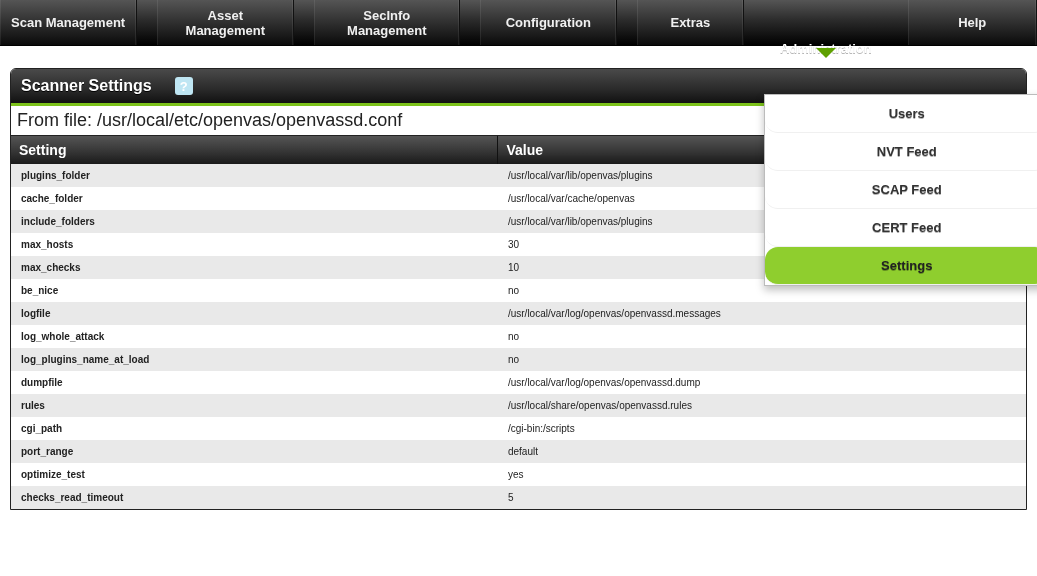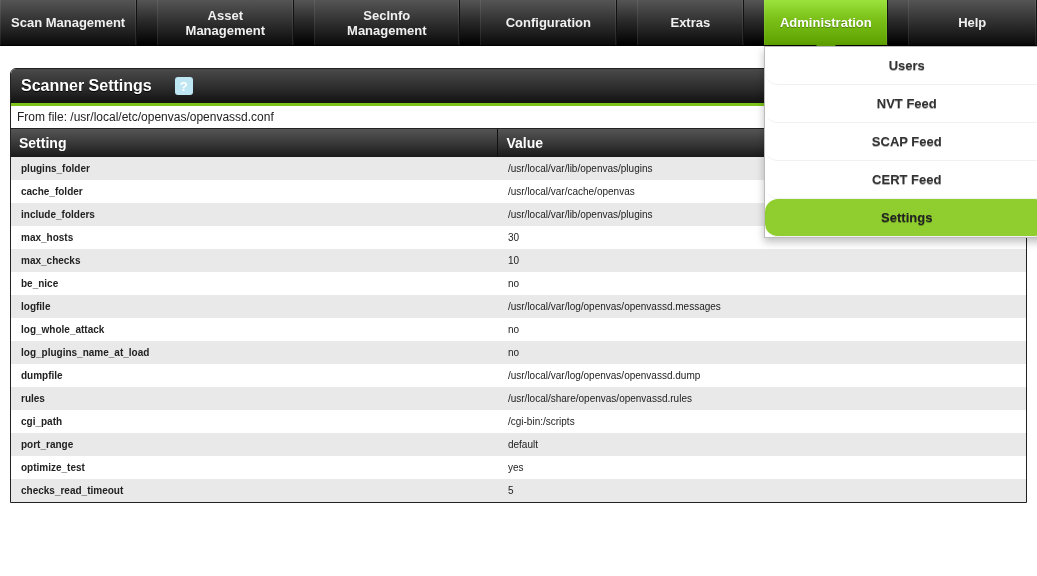--- a/index.html
+++ b/index.html
@@ -32,20 +32,21 @@
     justify-content: center;
     cursor: pointer;
     border-right: 1px solid #111;
     box-shadow: inset -1px 0 0 rgba(255,255,255,0.08), inset 1px 0 0 rgba(255,255,255,0.08);
     background: linear-gradient(to bottom, #555 0%, #333 45%, #0a0a0a 100%);
   }
   .nav-item.active {
     background: linear-gradient(to bottom, #9be23d 0%, #7cc21a 40%, #5ea000 100%);
     color: #fff;
     text-shadow: 0 1px 0 rgba(0,0,0,0.3);
+    margin-top: 48px;
   }
   .nav-item.active::after {
     content: "";
     position: absolute;
     bottom: -10px;
     left: 50%;
     margin-left: -10px;
     width: 0; height: 0;
     border-left: 10px solid transparent;
     border-right: 10px solid transparent;
@@ -112,21 +113,21 @@
     background: #bfe6f3;
     color: #fff;
     border-radius: 3px;
     font-size: 13px;
     font-weight: bold;
     font-family: Arial, sans-serif;
     text-shadow: none;
   }
   .file-line {
     padding: 4px 6px;
-    font-size: 12px;
+    font-size: 18px;
     background: #fff;
     border-bottom: 1px solid #222;
   }
 
   
   table.settings {
     width: 100%;
     border-collapse: collapse;
   }
   table.settings thead th {

